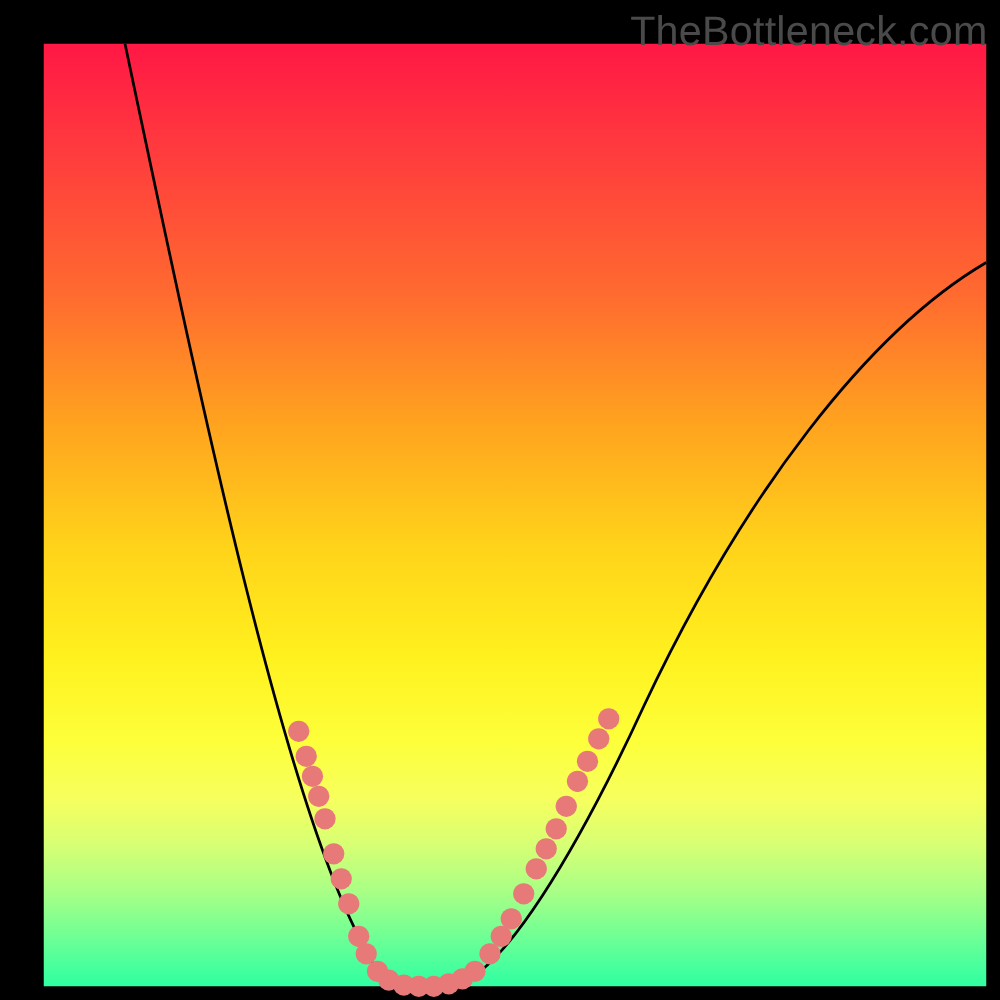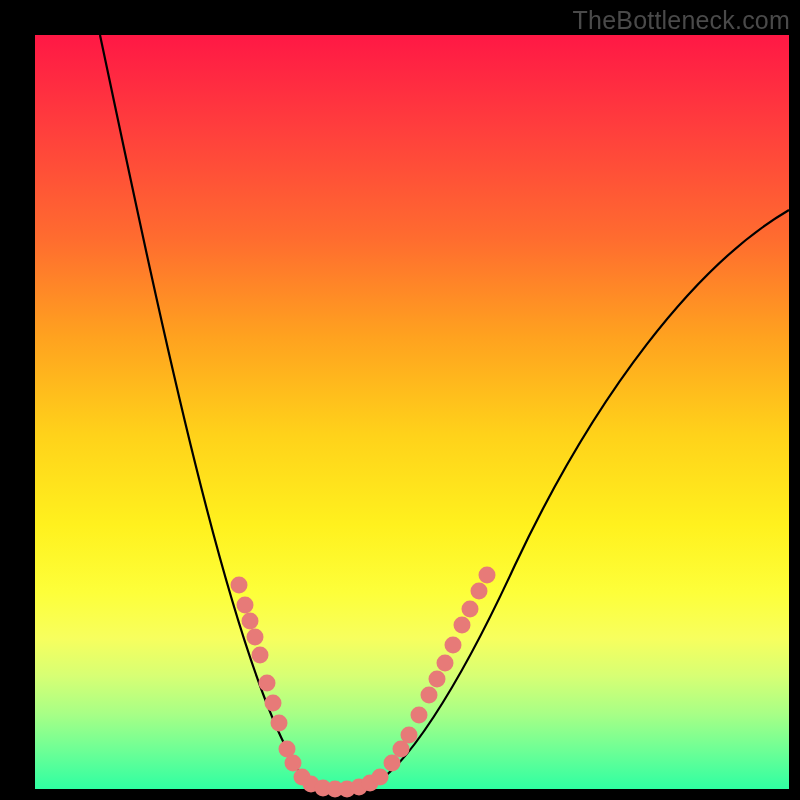--- a/index.html
+++ b/index.html
@@ -39,21 +39,21 @@
       #a8ff86 90%,
       #6cff96 95%,
       #2fffa2 100%
     );
   }
   .watermark {
     position: absolute;
     top: 6px;
     right: 10px;
     color: #4a4a4a;
-    font-size: 25px;
+    font-size: 33px;
     font-weight: 500;
     letter-spacing: 0.2px;
     user-select: none;
   }
   svg.curve {
     position: absolute;
     left: 0;
     top: 0;
     width: 754px;
     height: 754px;

